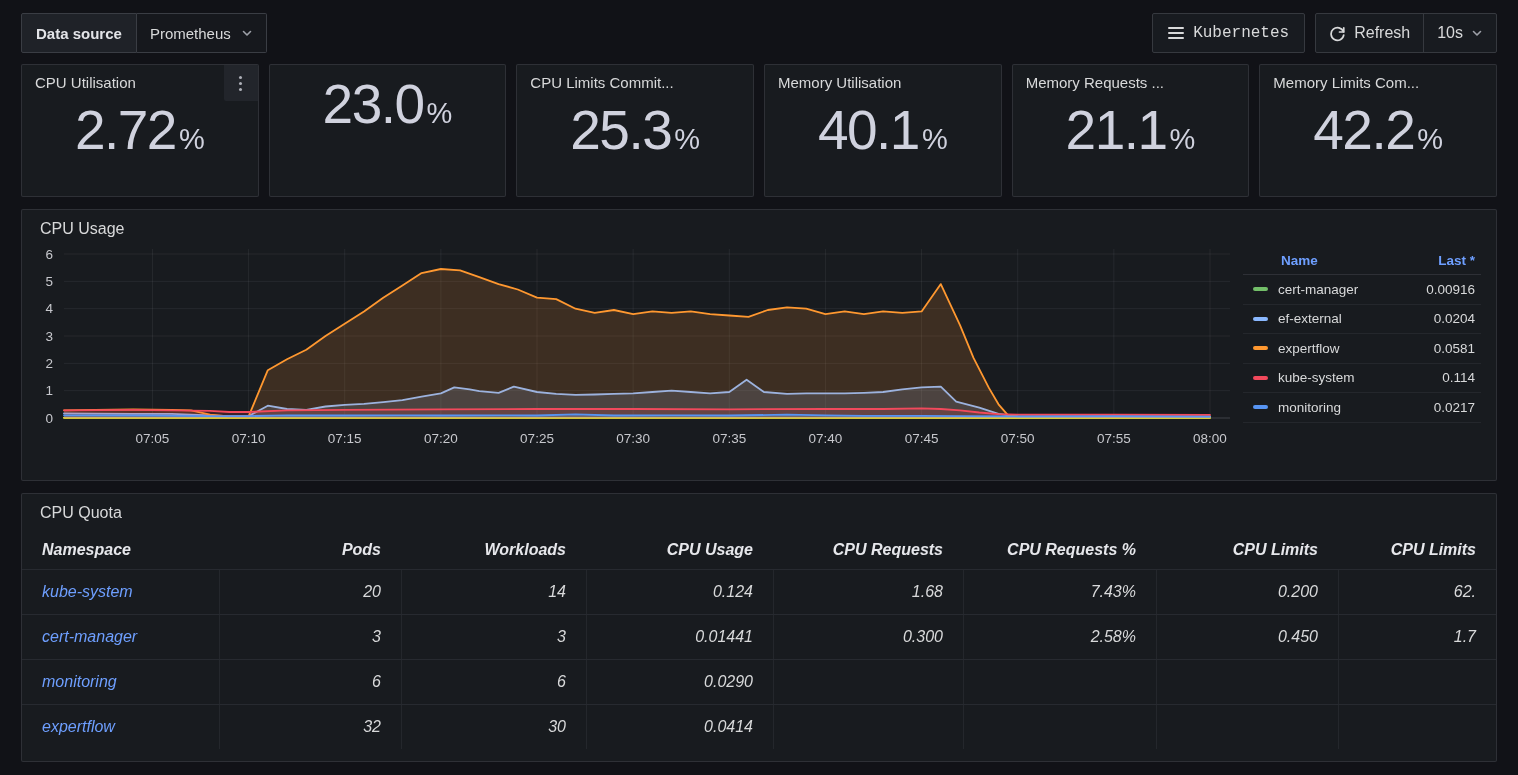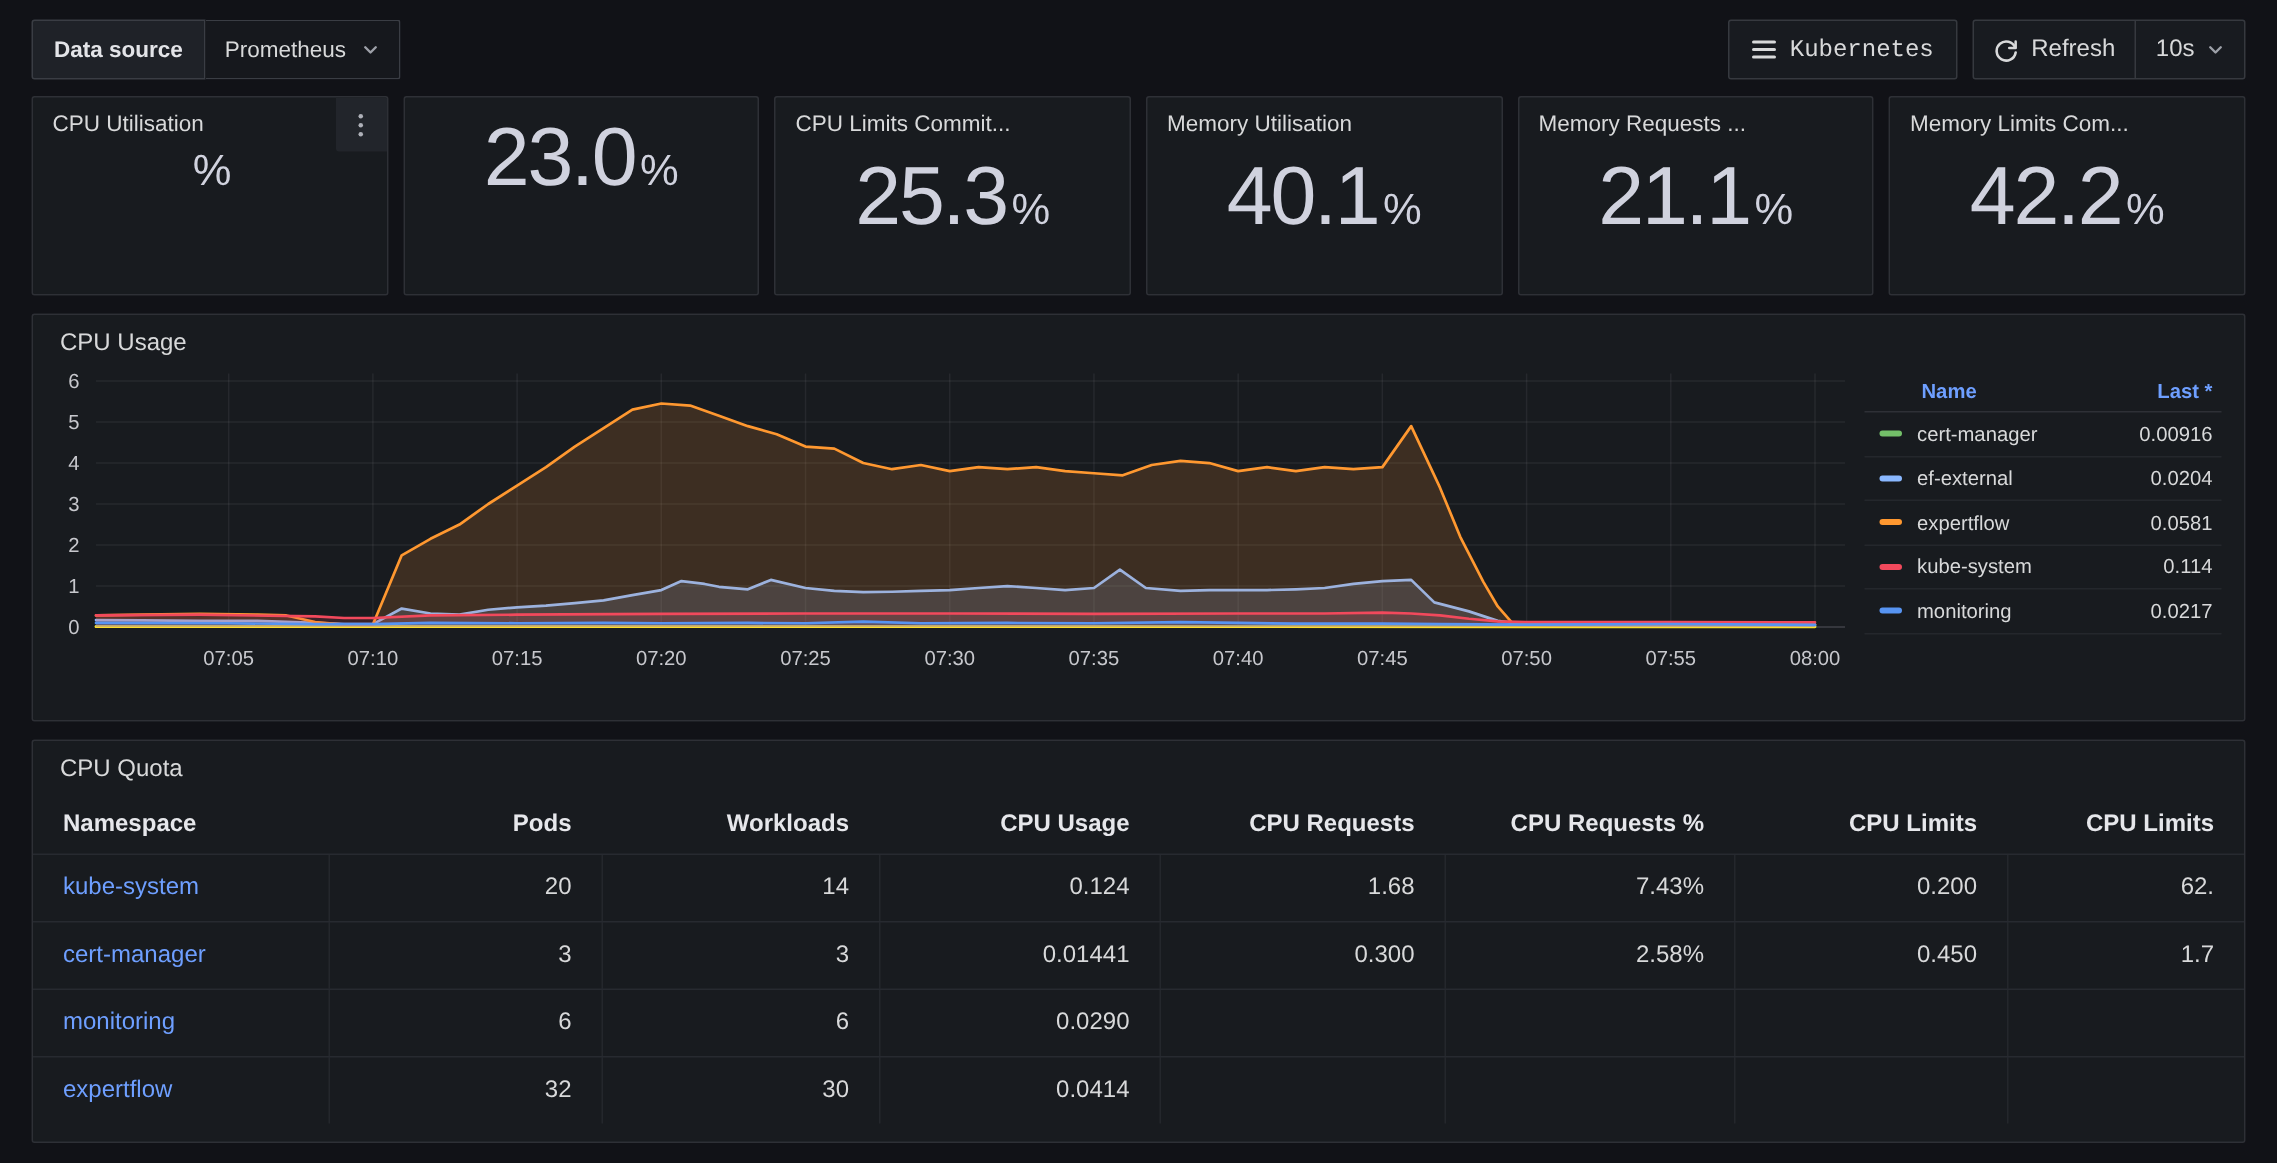--- a/index.html
+++ b/index.html
@@ -73,21 +73,21 @@
   
   .table-panel { height:269px; overflow:hidden; }
   .quota-table { margin-top:5px; font-size:16px; }
   .t-header, .t-row {
     display:grid;
     grid-template-columns:197px 182px 185px 187px 190px 193px 182px minmax(0,1fr);
   }
   .t-header { height:38px; font-weight:700; color:#e6e7eb; }
   .t-header .cell { cursor:pointer; }
   .t-row { height:45px; border-top:1px solid rgba(204,204,220,0.09); color:#d8d9da; }
-  .cell { display:flex; align-items:center; justify-content:flex-end; padding:0 20px; overflow:hidden; white-space:nowrap; }
+  .cell { display:flex; align-items:center; justify-content:flex-end; padding:0 20px; overflow:hidden; white-space:nowrap;font-style:italic; }
   .cell.first { justify-content:flex-start; }
   .t-row .cell + .cell { border-left:1px solid rgba(204,204,220,0.07); }
   .ns-link { color:#6e9fff; cursor:pointer; }
 </style>
 </head>
 <body>
 
 <div class="page">
 
   <header class="toolbar">
@@ -142,20 +142,21 @@
 
   <section class="stat-row">
     <div class="panel stat-panel">
       <div class="stat-title">CPU Utilisation</div>
       <div class="kebab-btn">
           <i></i>
           <i></i>
           <i></i>
         </div>
       <div class="stat-value">
+        <span class="stat-num">2.72</span>
         <span class="stat-suffix">%</span>
       </div>
     </div>
     <div class="panel stat-panel">
       <div class="stat-value">
         <span class="stat-num">23.0</span>
         <span class="stat-suffix">%</span>
       </div>
     </div>
     <div class="panel stat-panel">

